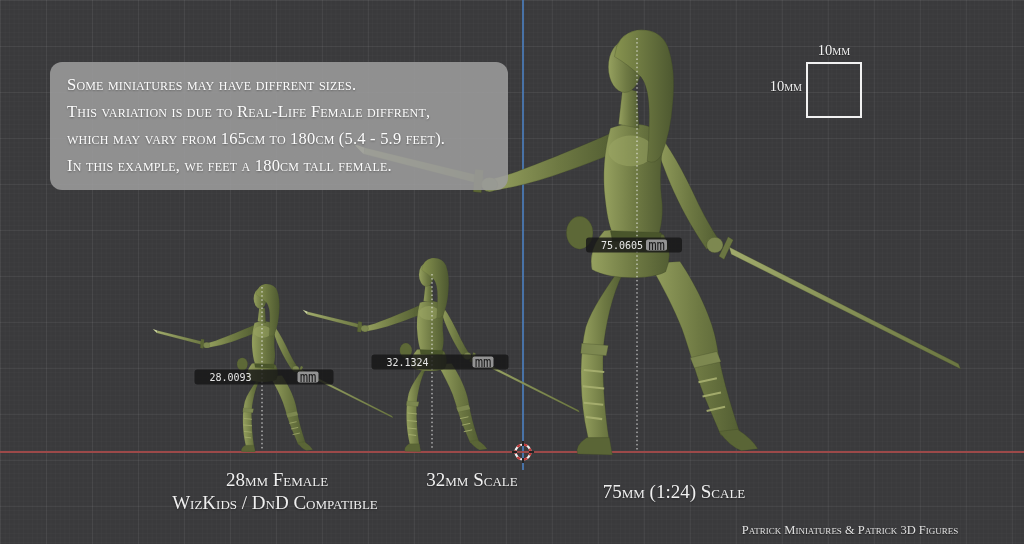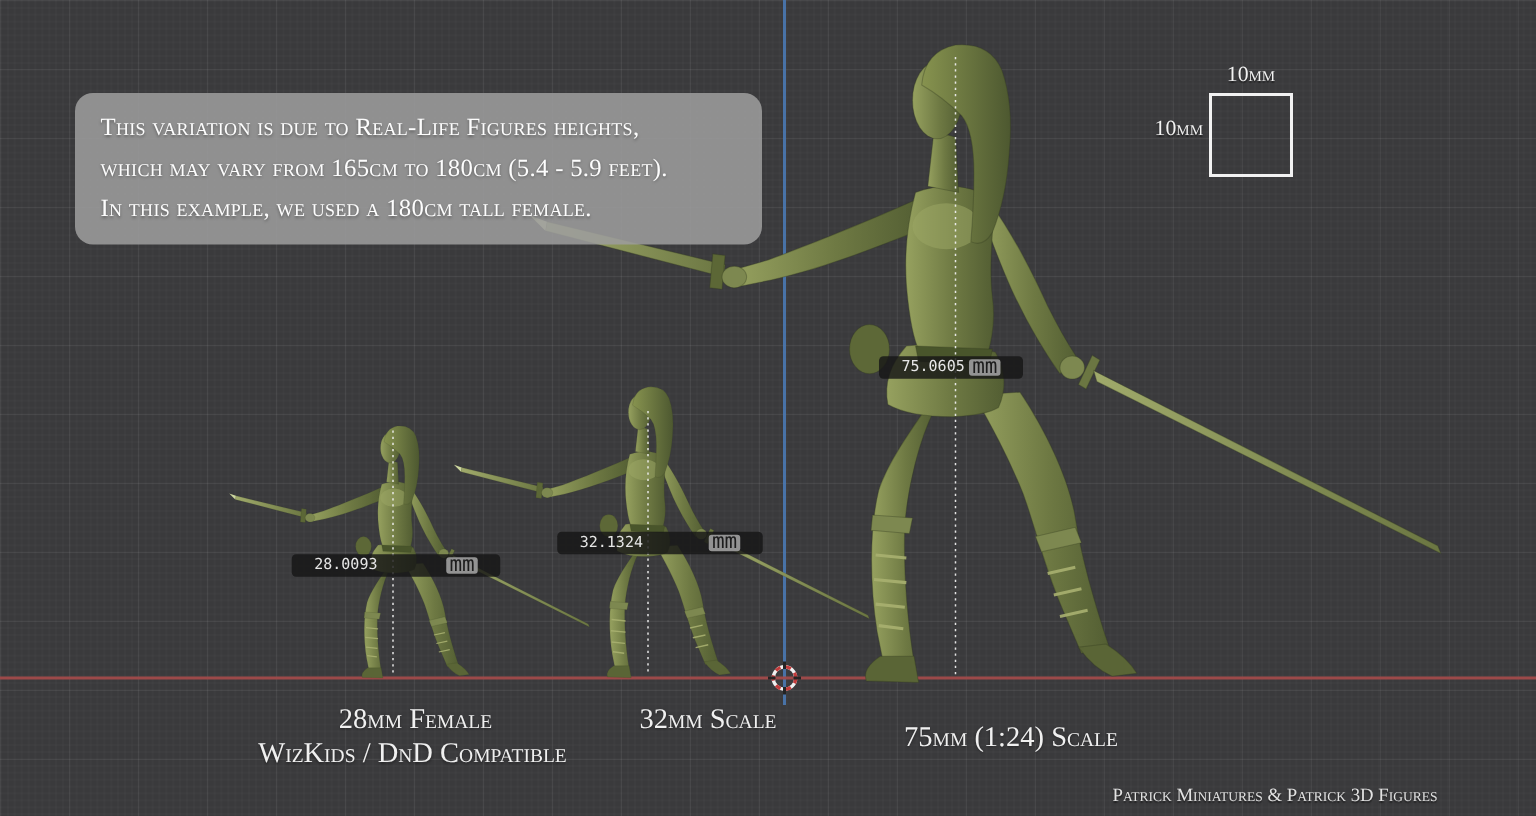--- a/index.html
+++ b/index.html
@@ -146,23 +146,24 @@
       <g stroke="#242424" stroke-width="2">
         <line x1="523" y1="441" x2="523" y2="446"></line>
         <line x1="523" y1="458" x2="523" y2="463"></line>
         <line x1="512" y1="452" x2="517" y2="452"></line>
         <line x1="529" y1="452" x2="534" y2="452"></line>
       </g>
     </g>
   </svg>
 
   <div class="info-box">
-    <div class="info-line">This variation is due to Real-Life Figures heights,</div>
+    <div class="info-line">Some miniatures may have diffrent sizes.</div>
+    <div class="info-line">This variation is due to Real-Life Female diffrent,</div>
     <div class="info-line">which may vary from 165cm to 180cm (5.4 - 5.9 feet).</div>
-    <div class="info-line">In this example, we used a 180cm tall female.</div>
+    <div class="info-line">In this example, we feet a 180cm tall female.</div>
   </div>
 
   <div class="ref-square"></div>
   <div class="ref-label ref-label-top">10mm</div>
   <div class="ref-label ref-label-side">10mm</div>
 
   <div class="measure-pill" style="left:264px;top:377px;gap:46px;">
     <span>28.0093</span>
     <span class="unit-chip">mm</span>
   </div>

